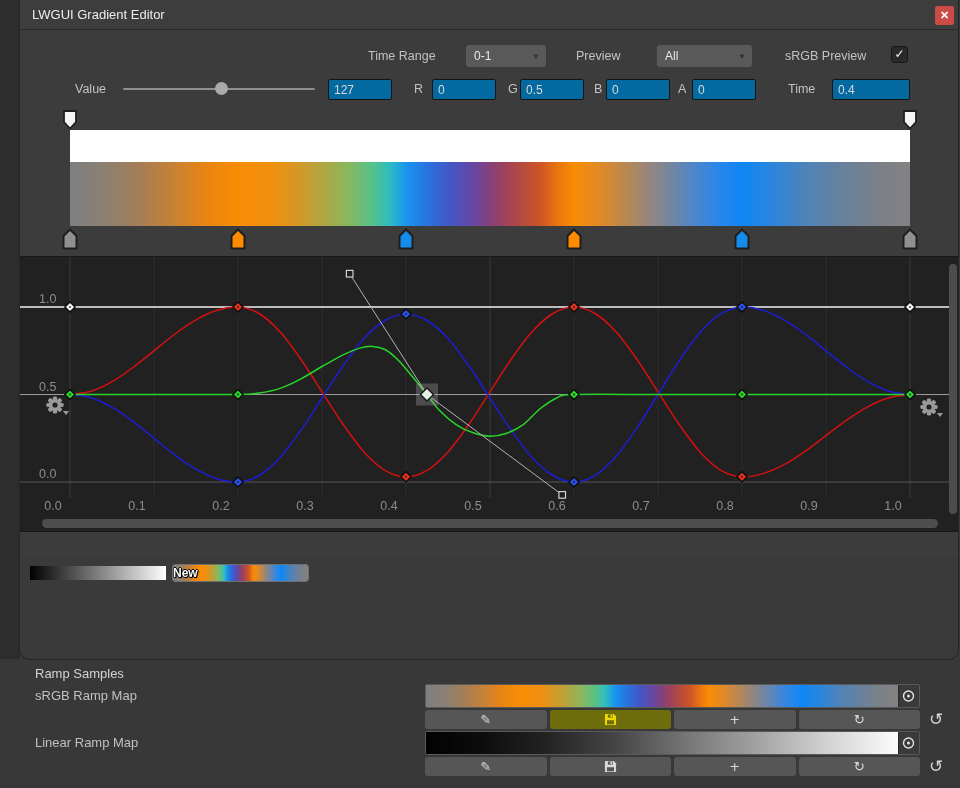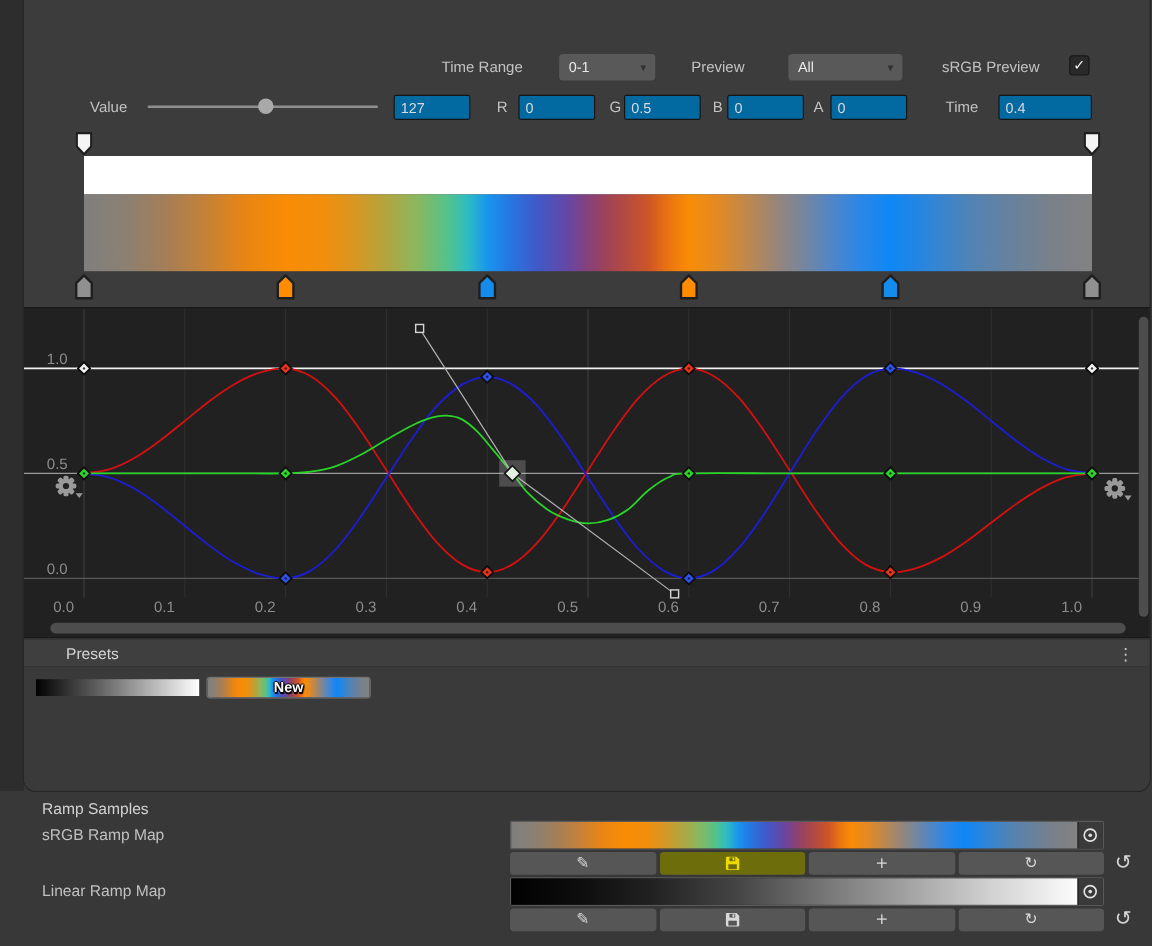--- a/index.html
+++ b/index.html
@@ -30,41 +30,45 @@
   .gear-right{left:898px;top:139px}
   #hscroll{position:absolute;left:22px;top:262px;width:896px;height:9px;background:#4d4d4d;border-radius:5px}
   #vscroll{position:absolute;left:929px;top:7px;width:8px;height:250px;background:#4d4d4d;border-radius:4px}
   #presets-header{position:absolute;left:0;top:532px;width:938px;height:24px;background:#3f3f3f;border-top:1px solid #303030;border-bottom:1px solid #343434}
   #presets-title{position:absolute;left:35px;top:4px;font-size:13px;color:#d4d4d4}
   .kebab{position:absolute;left:908px;top:2px;width:20px;height:20px;color:#c4c4c4;font-size:14px;text-align:center;line-height:20px;cursor:pointer}
   #presets-body{position:absolute;left:0;top:556px;width:938px;height:103px;background:#3a3a3a;border-radius:0 0 10px 10px}
   #preset-1{position:absolute;left:10px;top:10px;width:136px;height:14px;cursor:pointer}
   #preset-2{position:absolute;left:152px;top:8px;width:137px;height:18px;border:1px solid #707070;border-radius:3px;overflow:hidden;cursor:pointer}
   #preset-2 .preset2-grad{position:absolute;inset:0}
-  .new-label{position:absolute;left:0;top:0;width:100%;text-align:center;font-size:12px;font-weight:bold;color:#fff;line-height:16px;text-shadow:-1px 0 0 #000,1px 0 0 #000,0 -1px 0 #000,0 1px 0 #000,1px 1px 1px #000}
+  .new-label{position:absolute;left:0;top:0;width:100%;font-size:12px;font-weight:bold;color:#fff;line-height:16px;text-shadow:-1px 0 0 #000,1px 0 0 #000,0 -1px 0 #000,0 1px 0 #000,1px 1px 1px #000}
   .ramp-title{position:absolute;left:35px;top:666px;font-size:13px;font-weight:normal;color:#d2d2d2}
   .ramp-lbl{position:absolute;left:35px;font-size:13px;color:#c0c0c0}
   .ramp-bar{position:absolute;left:425px;width:495px;height:24px;border:1px solid #5a5a5a;border-radius:2px;background:#2a2a2a}
   .ramp-grad{position:absolute;left:0;top:0;bottom:0;right:21px}
   .picker{position:absolute;right:0;top:0;width:21px;height:100%;background:#3a3a3a;border-left:1px solid #262626;cursor:pointer}
   .btn-row{position:absolute;left:425px;width:495px;height:19px;display:flex;gap:3px}
   .btn{flex:1;background:#565656;border-radius:3px;display:flex;align-items:center;justify-content:center;color:#d9d9d9;cursor:pointer}
   .btn .glyph{font-size:13px;line-height:19px;font-family:"DejaVu Sans",sans-serif}
   .btn.active{background:#6d6d0b;color:#eed900}
   .save-cut{fill:#565656}
   .btn.active .save-cut{fill:#6d6d0b}
   .undo{position:absolute;left:926px;width:20px;height:19px;color:#d5d5d5;font-size:17px;line-height:19px;text-align:center;font-family:"DejaVu Sans",sans-serif;cursor:pointer}
 </style>
 </head>
 <body>
 
 <div id="page">
   <div id="left-strip"></div>
 
   <div id="popup">
+    <div class="titlebar">
+      <span class="title">LWGUI Gradient Editor</span>
+      <div class="close-btn"><span>✕</span></div>
+    </div>
 
     <span class="lbl" style="left:348px;top:49px">Time Range</span>
     <div class="dropdown" style="left:446px;top:45px;width:80px">
       <span>0-1</span>
       <span class="dd-arrow">▼</span>
     </div>
     <span class="lbl" style="left:556px;top:49px">Preview</span>
     <div class="dropdown" style="left:637px;top:45px;width:95px">
       <span>All</span>
       <span class="dd-arrow">▼</span>
@@ -213,24 +217,20 @@
             <circle r="6.1"></circle>
           </g>
           <circle r="2.6" fill="#212121"></circle>
         </g>
         <path d="M19 17 h6 l-3 4 z" fill="#9a9a9a"></path>
       </svg>
       <div id="hscroll"></div>
       <div id="vscroll"></div>
     </div>
 
-    <div id="presets-header">
-      <span id="presets-title">Presets</span>
-      <div class="kebab"><span>⋮</span></div>
-    </div>
     <div id="presets-body">
       <div id="preset-1" style="background: linear-gradient(90deg, rgb(1, 1, 1) 0%, rgb(127, 127, 127) 50%, rgb(254, 254, 254) 100%);"></div>
       <div id="preset-2">
         <div class="preset2-grad" style="background: linear-gradient(90deg, rgb(127, 127, 127) 0%, rgb(139, 128, 115) 4%, rgb(163, 126, 88) 8%, rgb(196, 129, 56) 12%, rgb(232, 133, 19) 16%, rgb(249, 140, 5) 20%, rgb(241, 143, 14) 24%, rgb(214, 151, 36) 27%, rgb(178, 165, 64) 30%, rgb(139, 183, 94) 33%, rgb(85, 194, 137) 36%, rgb(48, 189, 192) 38%, rgb(24, 150, 238) 40%, rgb(36, 121, 227) 42%, rgb(64, 89, 200) 45%, rgb(102, 71, 164) 48%, rgb(134, 65, 123) 50%, rgb(160, 67, 85) 52%, rgb(206, 85, 38) 56%, rgb(234, 116, 16) 58%, rgb(249, 140, 5) 60%, rgb(225, 138, 38) 63%, rgb(187, 136, 80) 66%, rgb(148, 133, 126) 69%, rgb(123, 134, 152) 71%, rgb(82, 134, 197) 74%, rgb(43, 135, 232) 77%, rgb(14, 135, 245) 80%, rgb(47, 133, 216) 84%, rgb(82, 131, 180) 88%, rgb(104, 129, 157) 92%, rgb(122, 129, 137) 96%, rgb(130, 130, 130) 100%);"></div>
         <span class="new-label">New</span>
       </div>
     </div>
   </div>
 
   <div id="ramp-section">

